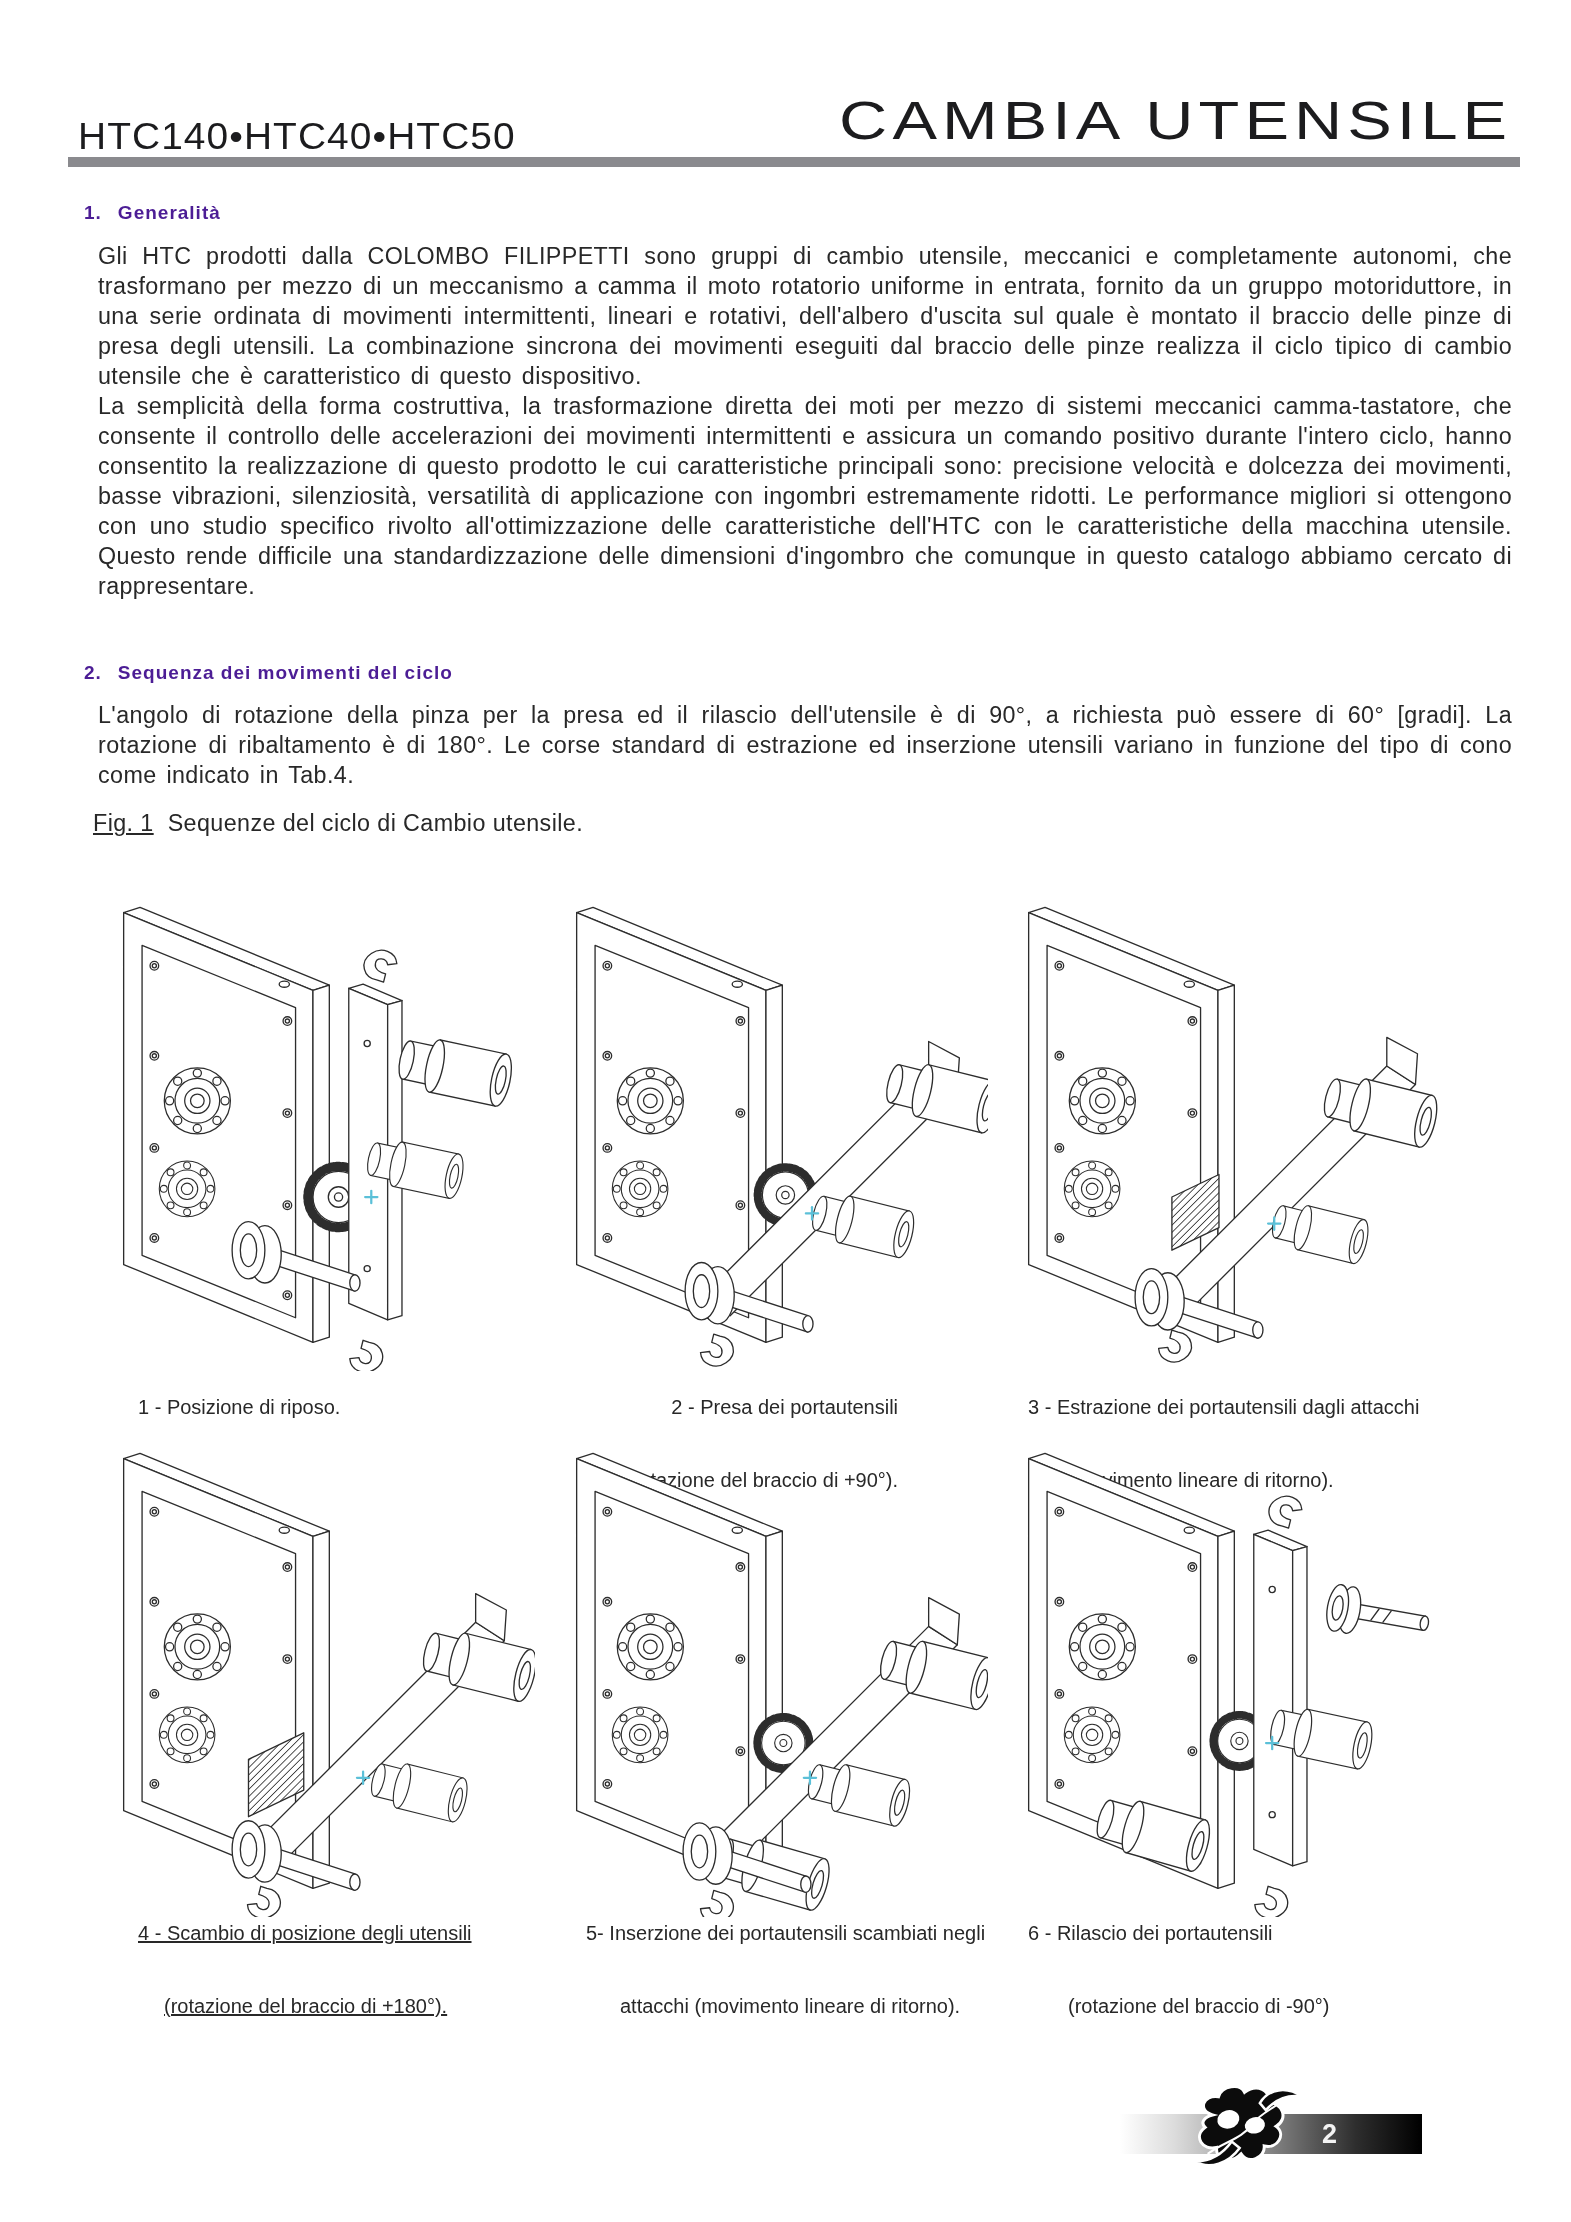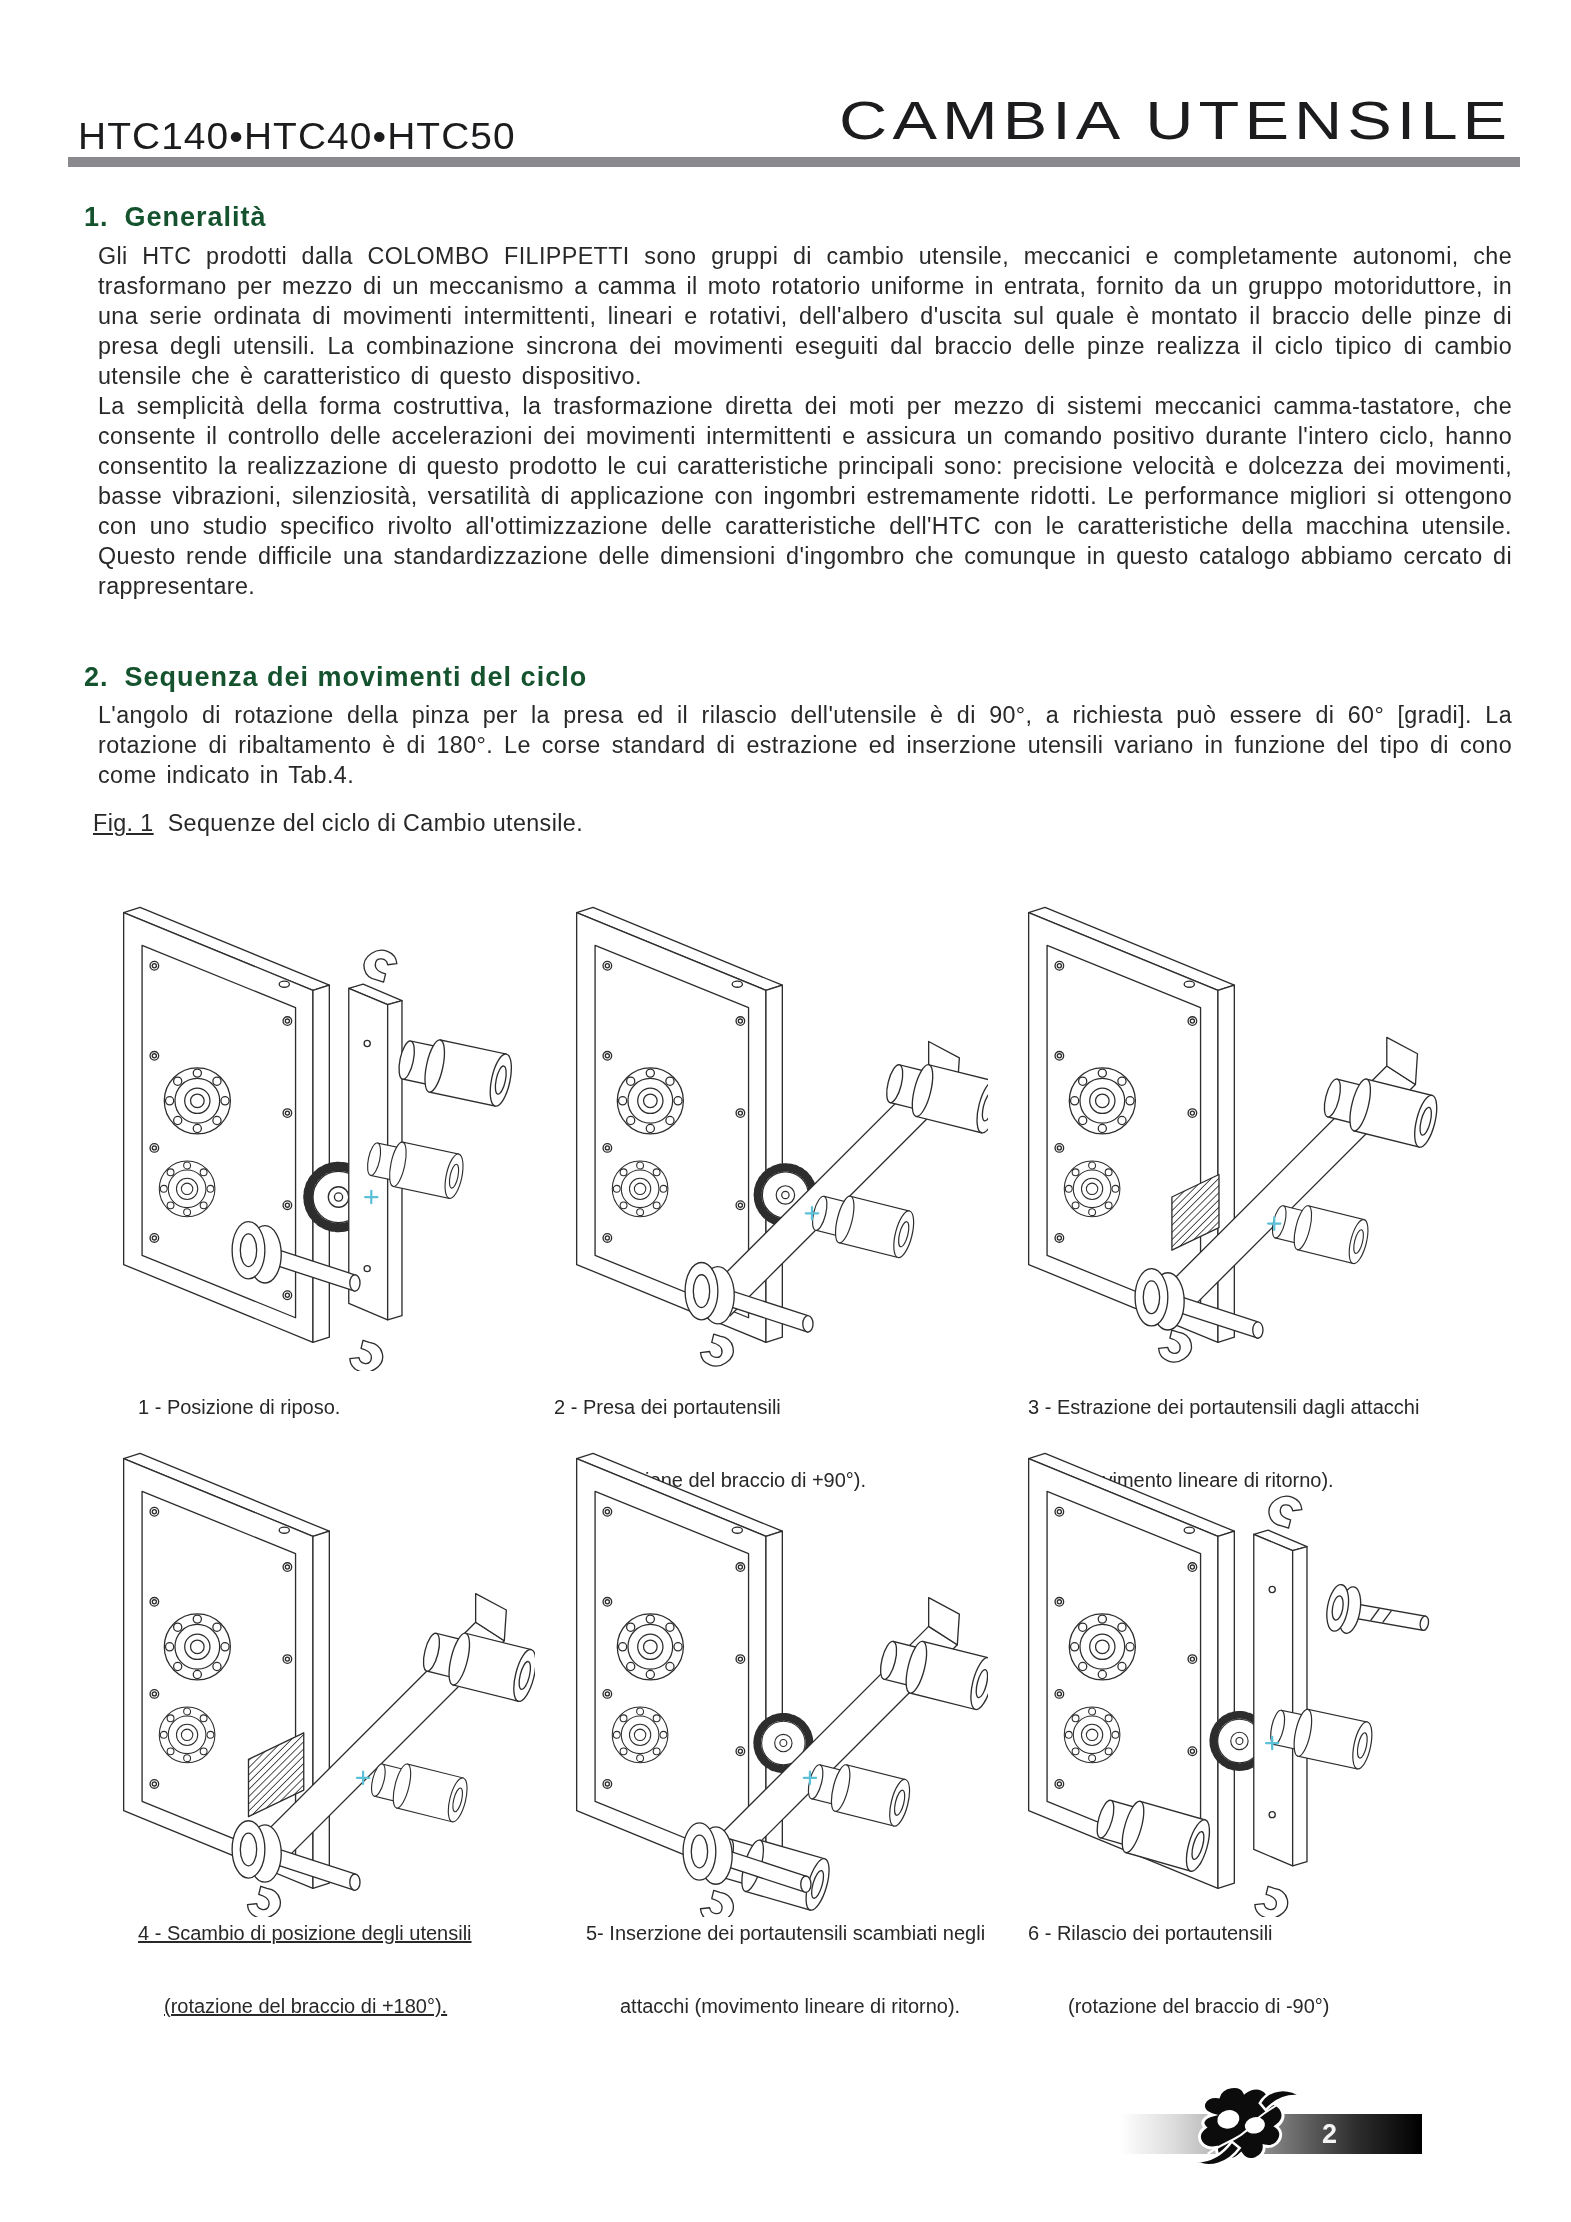--- a/index.html
+++ b/index.html
@@ -15,21 +15,21 @@
     letter-spacing:1px;transform:scaleX(1.08);transform-origin:left center;white-space:nowrap;
   }
   .doc-title{
     right:59px;top:90px;font-size:53px;font-weight:400;color:#1c1c1e;
     letter-spacing:4px;transform:scaleX(1.26);transform-origin:right center;white-space:nowrap;
   }
   .header-rule{left:68px;top:157px;width:1452px;height:10px;background:#8a8a8e;}
 
   
   .sec-heading{
-    left:84px;font-size:27px;font-weight:bold;color:#14532d;letter-spacing:1px;white-space:nowrap;
+    left:84px;font-size:19px;font-weight:bold;color:#4c1d95;letter-spacing:1px;white-space:nowrap;
   }
   .sec-heading .num{margin-right:16px;}
   .h1{top:202px;}
   .h2{top:662px;}
 
   
   .bodytext{
     left:98px;width:1414px;font-size:23.3px;line-height:30px;text-align:justify;
     color:#282828;letter-spacing:0.4px;word-spacing:3px;
   }
@@ -235,21 +235,21 @@
       <use href="#fig-collar" transform="translate(148,398)"></use>
       <use href="#fig-mark" transform="translate(268,326)"></use>
     </g>
   </svg>
 </div>
 
 <div class="abs step-cap" style="left:138px;top:1392px;">
   <span class="l1">1 - Posizione di riposo.</span>
   <span class="l2"></span>
 </div>
-<div class="abs step-cap ind40" style="left:554px;top:1392px;">
+<div class="abs step-cap ind40" style="left:586px;top:1392px;text-align:right;">
   <span class="l1">2 - Presa dei portautensili</span>
   <span class="l2">(rotazione del braccio di +90°).</span>
 </div>
 <div class="abs step-cap ind40" style="left:1028px;top:1392px;">
   <span class="l1">3 - Estrazione dei portautensili dagli attacchi</span>
   <span class="l2">(movimento lineare di ritorno).</span>
 </div>
 
 <div class="abs fig-cell" style="left:95px;top:1436px;">
   <svg viewBox="0 0 430 470">

